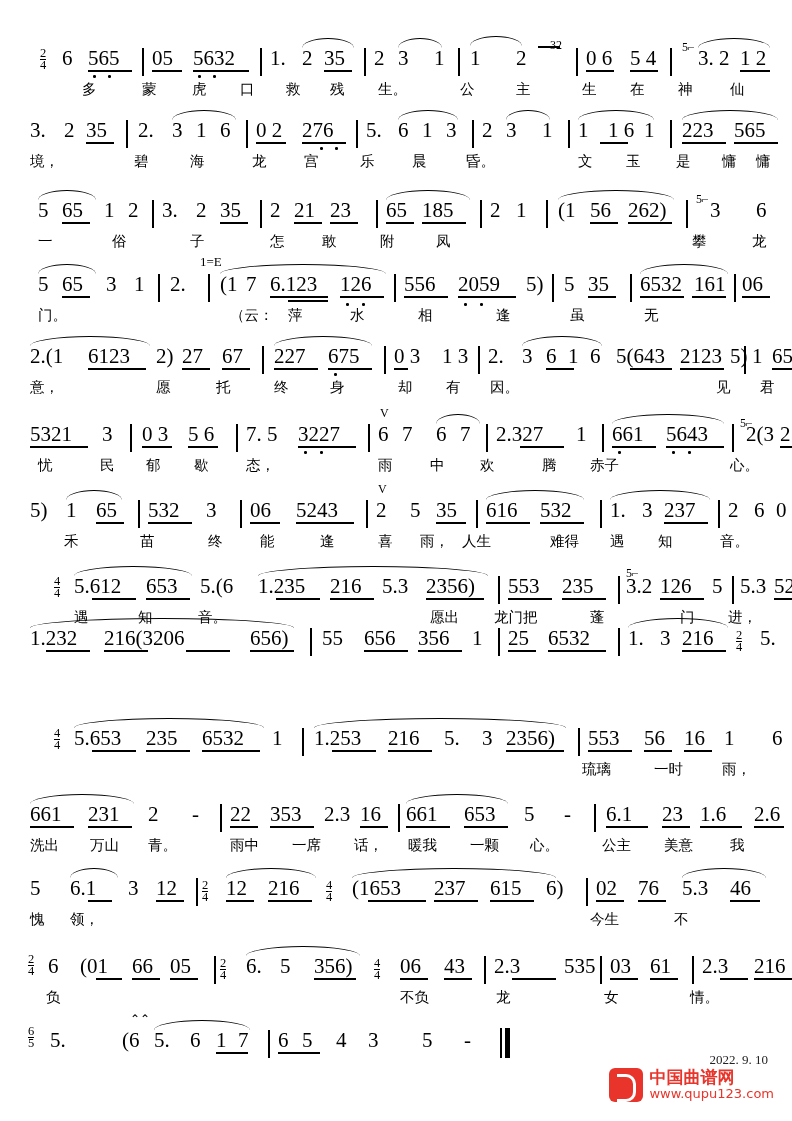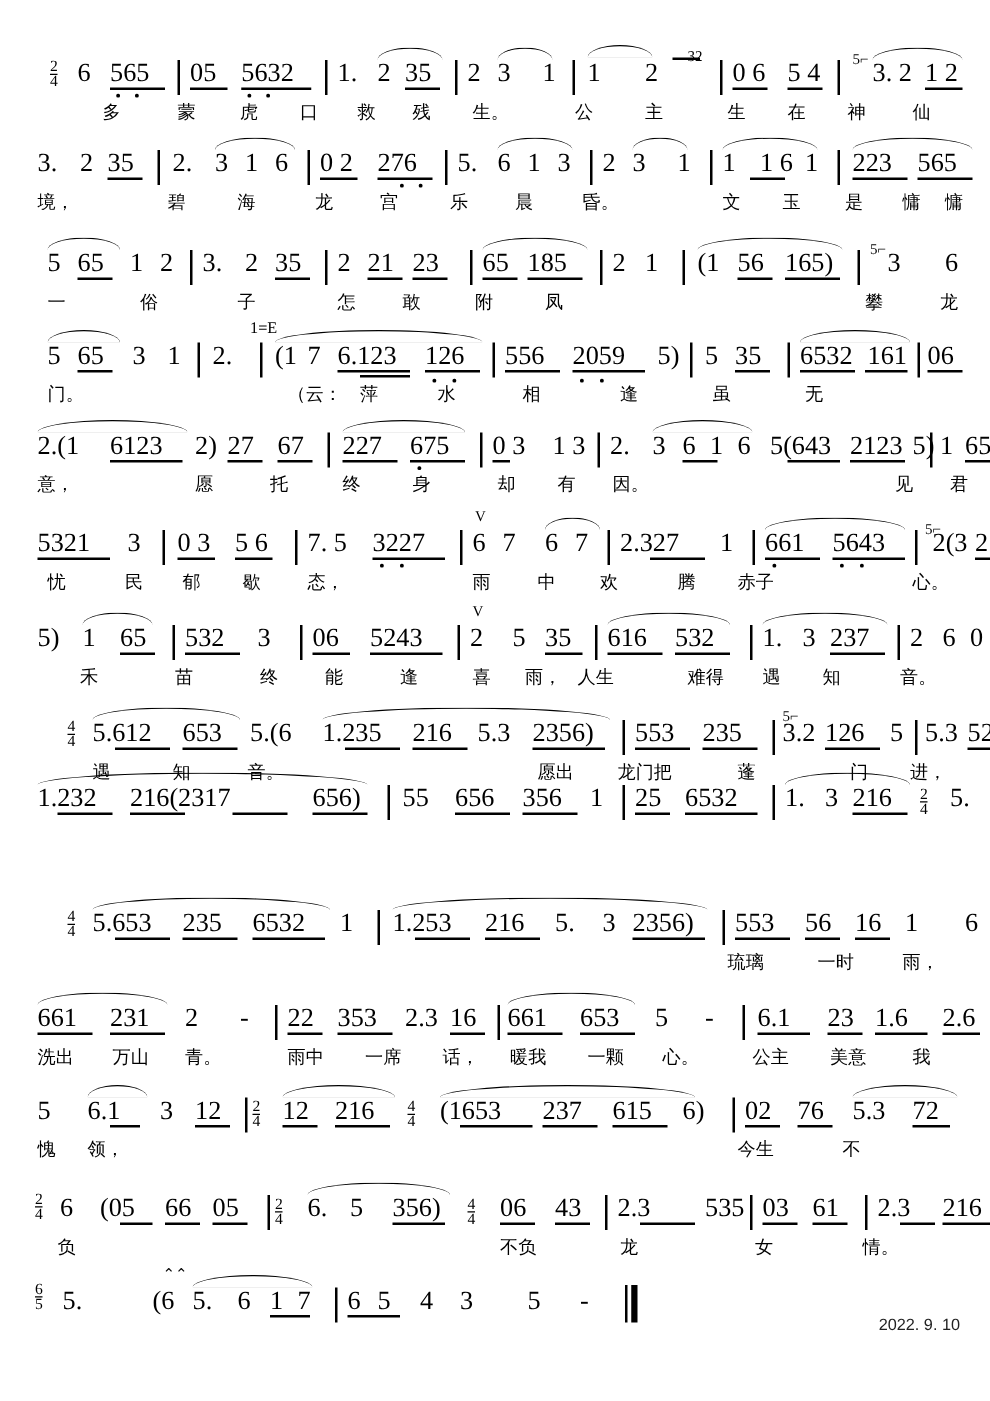--- a/index.html
+++ b/index.html
@@ -81,21 +81,21 @@
   }
   .dotu{
     position:absolute;
     width:2.6px;height:2.6px;border-radius:50%;background:#000;
   }
   .date{
     position:absolute;
     right:24px;
     top:1052px;
     font-size:13px;
-    font-family:Liberation Sans, sans-serif;
+    font-family:Liberation Serif, serif;
     color:#222;
   }
   .logo{
     position:absolute;
     right:18px;
     top:1068px;
     display:flex;
     align-items:center;
     gap:6px;
   }
@@ -277,21 +277,21 @@
       <span style="left:392px">185</span>
       <div class="beam" style="left:392px;top:26px;width:44px"></div>
       <div class="slur" style="left:356px;top:-6px;width:84px"></div>
       <div class="bar" style="left:450px"></div>
       <span style="left:460px">2</span>
       <span style="left:486px">1</span>
       <div class="bar" style="left:516px"></div>
       <span style="left:528px">(1</span>
       <span style="left:560px">56</span>
       <div class="beam" style="left:560px;top:26px;width:28px"></div>
-      <span style="left:598px">165)</span>
+      <span style="left:598px">262)</span>
       <div class="beam" style="left:598px;top:26px;width:44px"></div>
       <div class="slur" style="left:528px;top:-6px;width:116px"></div>
       <div class="bar" style="left:656px"></div>
       <span style="left:666px;font-size:12px;top:-4px">5⌐</span>
       <span style="left:680px">3</span>
       <span style="left:726px">6</span>
     </div>
     <div class="lyric-row">
       <span style="left:8px">一</span>
       <span style="left:82px">俗</span>
@@ -575,21 +575,21 @@
       <span style="left:560px">蓬</span>
       <span style="left:650px">门</span>
       <span style="left:698px">进，</span>
     </div>
   </div>
 
   <div class="system" style="top:624px">
     <div class="notes-row">
       <span style="left:0px">1.232</span>
       <div class="beam" style="left:16px;top:26px;width:44px"></div>
-      <span style="left:74px">216(2317</span>
+      <span style="left:74px">216(3206</span>
       <div class="beam" style="left:74px;top:26px;width:44px"></div>
       <div class="beam" style="left:156px;top:26px;width:44px"></div>
       <span style="left:220px">656)</span>
       <div class="beam" style="left:220px;top:26px;width:44px"></div>
       <div class="slur" style="left:0px;top:-6px;width:264px"></div>
       <div class="bar" style="left:280px"></div>
       <span style="left:292px">55</span>
       <span style="left:334px">656</span>
       <div class="beam" style="left:334px;top:26px;width:44px"></div>
       <span style="left:388px">356</span>
@@ -737,40 +737,40 @@
       <span style="left:460px">615</span>
       <div class="beam" style="left:460px;top:26px;width:44px"></div>
       <span style="left:516px">6)</span>
       <div class="slur" style="left:322px;top:-6px;width:204px"></div>
       <div class="bar" style="left:556px"></div>
       <span style="left:566px">02</span>
       <div class="beam" style="left:566px;top:26px;width:28px"></div>
       <span style="left:608px">76</span>
       <div class="beam" style="left:608px;top:26px;width:28px"></div>
       <span style="left:652px">5.3</span>
-      <span style="left:700px">72</span>
+      <span style="left:700px">46</span>
       <div class="beam" style="left:700px;top:26px;width:30px"></div>
       <div class="slur" style="left:652px;top:-6px;width:84px"></div>
     </div>
     <div class="lyric-row">
       <span style="left:0px">愧</span>
       <span style="left:40px">领，</span>
       <span style="left:560px">今生</span>
       <span style="left:644px">不</span>
     </div>
   </div>
 
   <div class="system" style="top:952px">
     <div class="meter" style="left:-2px;top:2px">
       <b>2</b>
       <b class="den">4</b>
     </div>
     <div class="notes-row">
       <span style="left:18px">6</span>
-      <span style="left:50px">(05</span>
+      <span style="left:50px">(01</span>
       <div class="beam" style="left:66px;top:26px;width:26px"></div>
       <span style="left:102px">66</span>
       <div class="beam" style="left:102px;top:26px;width:28px"></div>
       <span style="left:140px">05</span>
       <div class="beam" style="left:140px;top:26px;width:28px"></div>
       <div class="bar" style="left:184px"></div>
       <div class="meter" style="left:190px;top:6px">
         <b>2</b>
           <b class="den">4</b>
       </div>
@@ -836,14 +836,21 @@
       <span style="left:434px">-</span>
       <div class="endbar" style="left:470px">
         <i style="left:0;width:1.6px"></i>
         <i style="left:5px;width:4.5px"></i>
       </div>
     </div>
   </div>
 
   <div class="date">2022. 9. 10</div>
 
+  <div class="logo">
+    <div class="mark"></div>
+    <div class="words">
+      <span class="cn">中国曲谱网</span>
+      <span class="en">www.qupu123.com</span>
+    </div>
+  </div>
 
 </div>
 
 </body></html>

